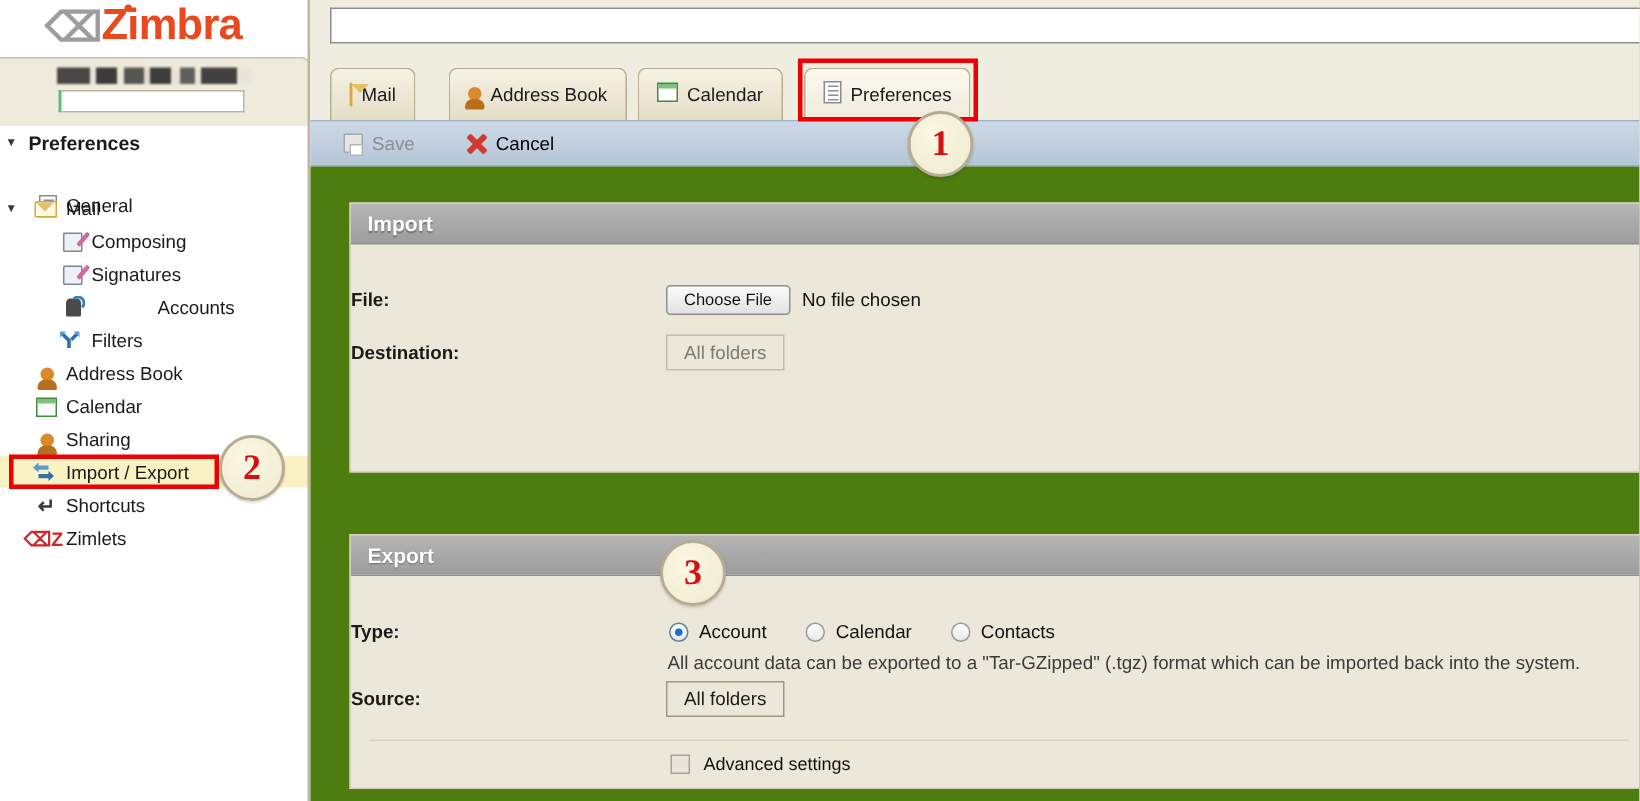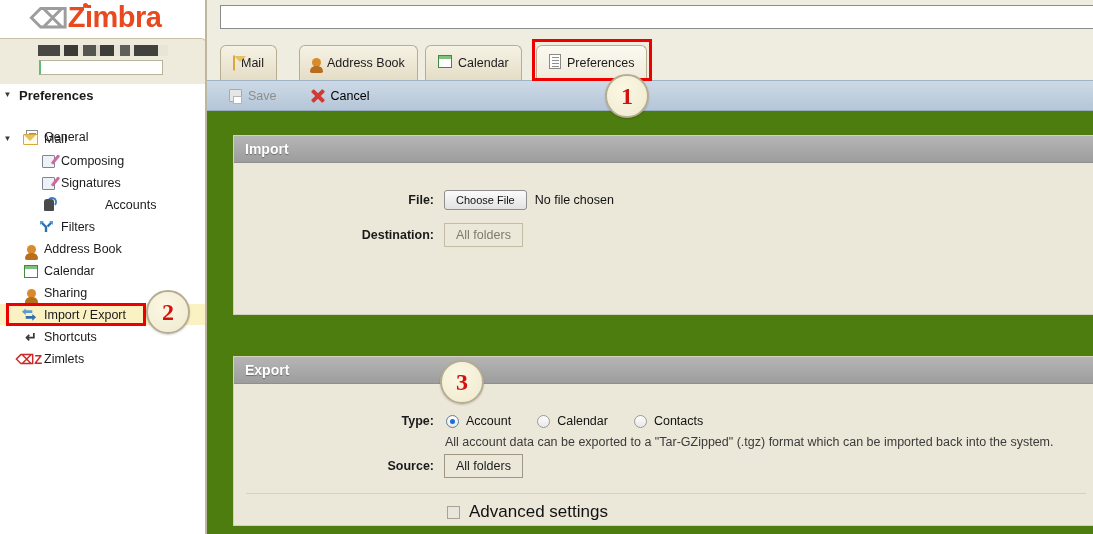--- a/index.html
+++ b/index.html
@@ -254,21 +254,21 @@
     display: flex; align-items: center;
     padding-left: 11px;
     color: #ffffff; font-weight: bold; font-size: 14px;
     text-shadow: 0 1px 1px rgba(0,0,0,.35);
   }
   .panel-body { position: relative; }
 
   .frow { position: absolute; display: flex; align-items: center; }
   .flabel {
     font-weight: bold; font-size: 12.5px; color: #1a1a1a;
-    text-align: right; white-space: nowrap;
+    white-space: nowrap;
   }
   .choose-file {
     background: linear-gradient(#fbfbfb, #e2e2e2);
     border: 1px solid #8f8f8f; border-radius: 3px;
     padding: 3px 11px; font-size: 11px; color: #111;
     font-family: "Liberation Sans", sans-serif;
   }
   .nofile { font-size: 12.5px; color: #111; }
   .folder-btn {
     background: #ece8d9;
@@ -290,21 +290,21 @@
     background: #1a6fd4;
   }
   .radio-lbl { font-size: 12.5px; color: #111; }
 
   .helptext { font-size: 12.5px; color: #3a3a3a; white-space: nowrap; }
 
   .chk {
     width: 13px; height: 13px;
     background: #e8e6dc; border: 1px solid #a8a294;
   }
-  .chk-lbl { font-size: 17px; color: #111; margin-left: 9px; }
+  .chk-lbl { font-size: 12px; color: #111; margin-left: 9px; }
 
   hr.sep {
     position: absolute; left: 12px; right: 12px; height: 0;
     border: none; border-top: 1px solid #d8d2bd; margin: 0;
   }
 
   
   .badge {
     position: absolute; width: 44px; height: 44px; border-radius: 50%;
     background: radial-gradient(circle at 40% 35%, #fbf7e2, #efe9cf);

